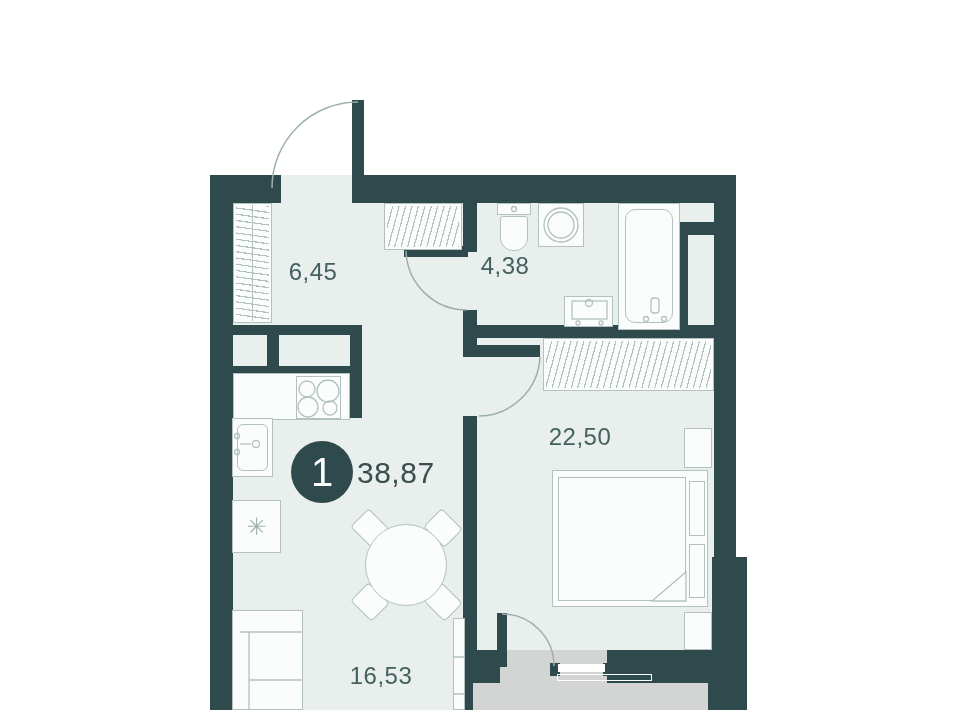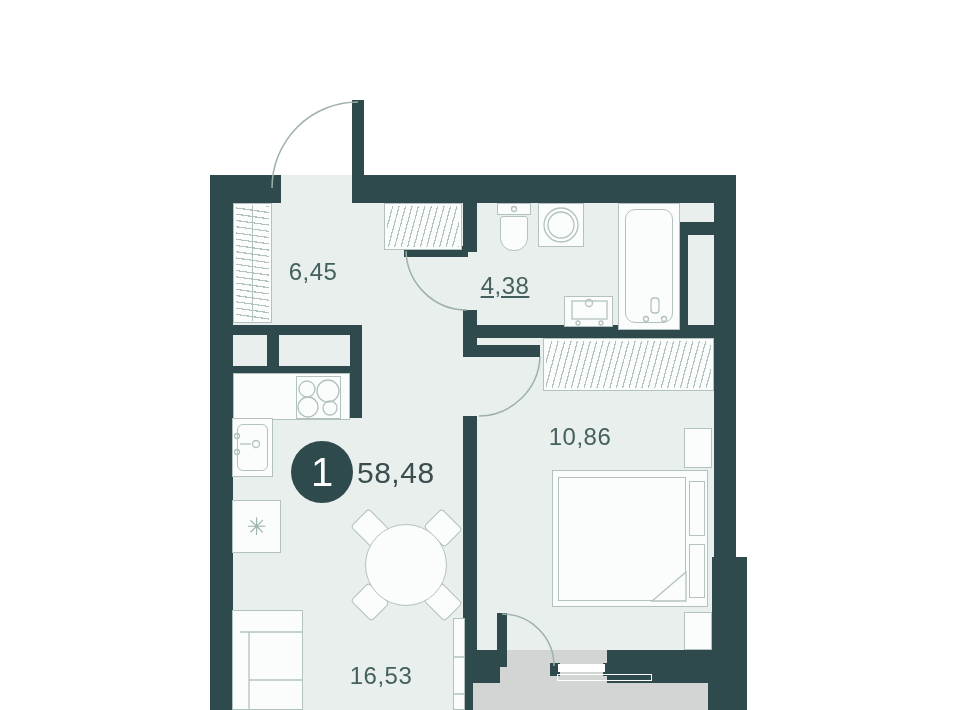--- a/index.html
+++ b/index.html
@@ -136,18 +136,18 @@
       <path d="M 240 444 L 251 444"></path>
       <circle cx="237" cy="436" r="2.5"></circle>
       <circle cx="237" cy="452" r="2.5"></circle>
       <path d="M 240 632 H 302 M 249 632 V 709 M 249 680 H 302"></path>
       <path d="M 453 657 H 465 M 453 694 H 465"></path>
     </g>
     <polygon points="652,601 686,601 686,572" fill="#fbfdfc" stroke="#b3c2be" stroke-width="1.3"></polygon>
   </svg>
 
   <div class="lbl" style="left:260px;top:258px;width:106px;">6,45</div>
-  <div class="lbl" style="left:455px;top:272px;width:100px;text-decoration:underline;">4,38</div>
-  <div class="lbl" style="left:525px;top:423px;width:110px;">10,86</div>
+  <div class="lbl" style="left:455px;top:252px;width:100px;">4,38</div>
+  <div class="lbl" style="left:525px;top:423px;width:110px;">22,50</div>
   <div class="lbl" style="left:325px;top:662px;width:112px;">16,53</div>
   <div class="badge">1</div>
-  <div class="total" style="left:357px;top:456px;">58,48</div>
+  <div class="total" style="left:357px;top:456px;">38,87</div>
 </div>
 
 </body></html>

